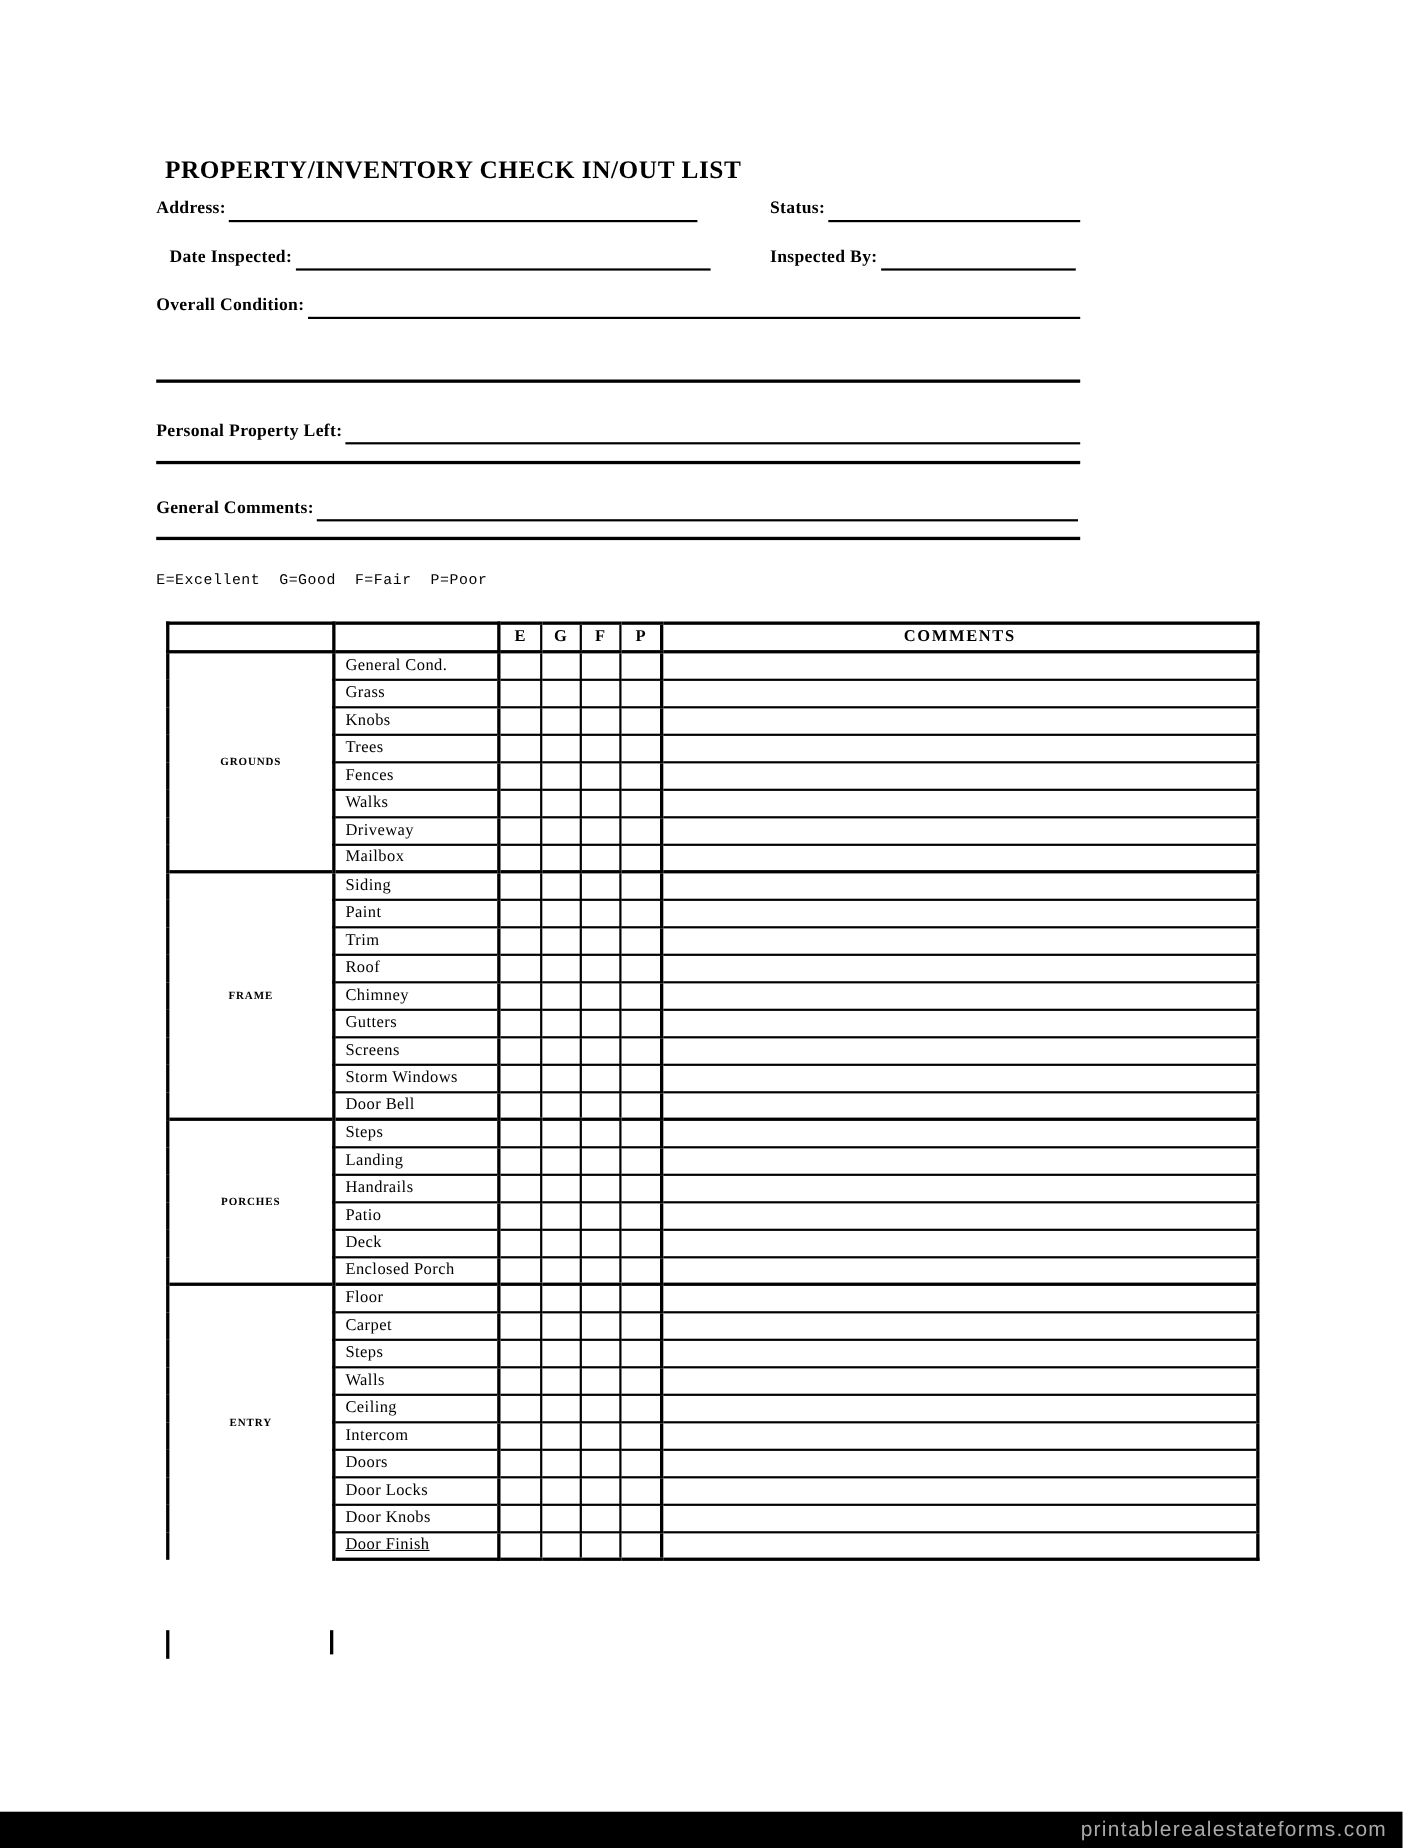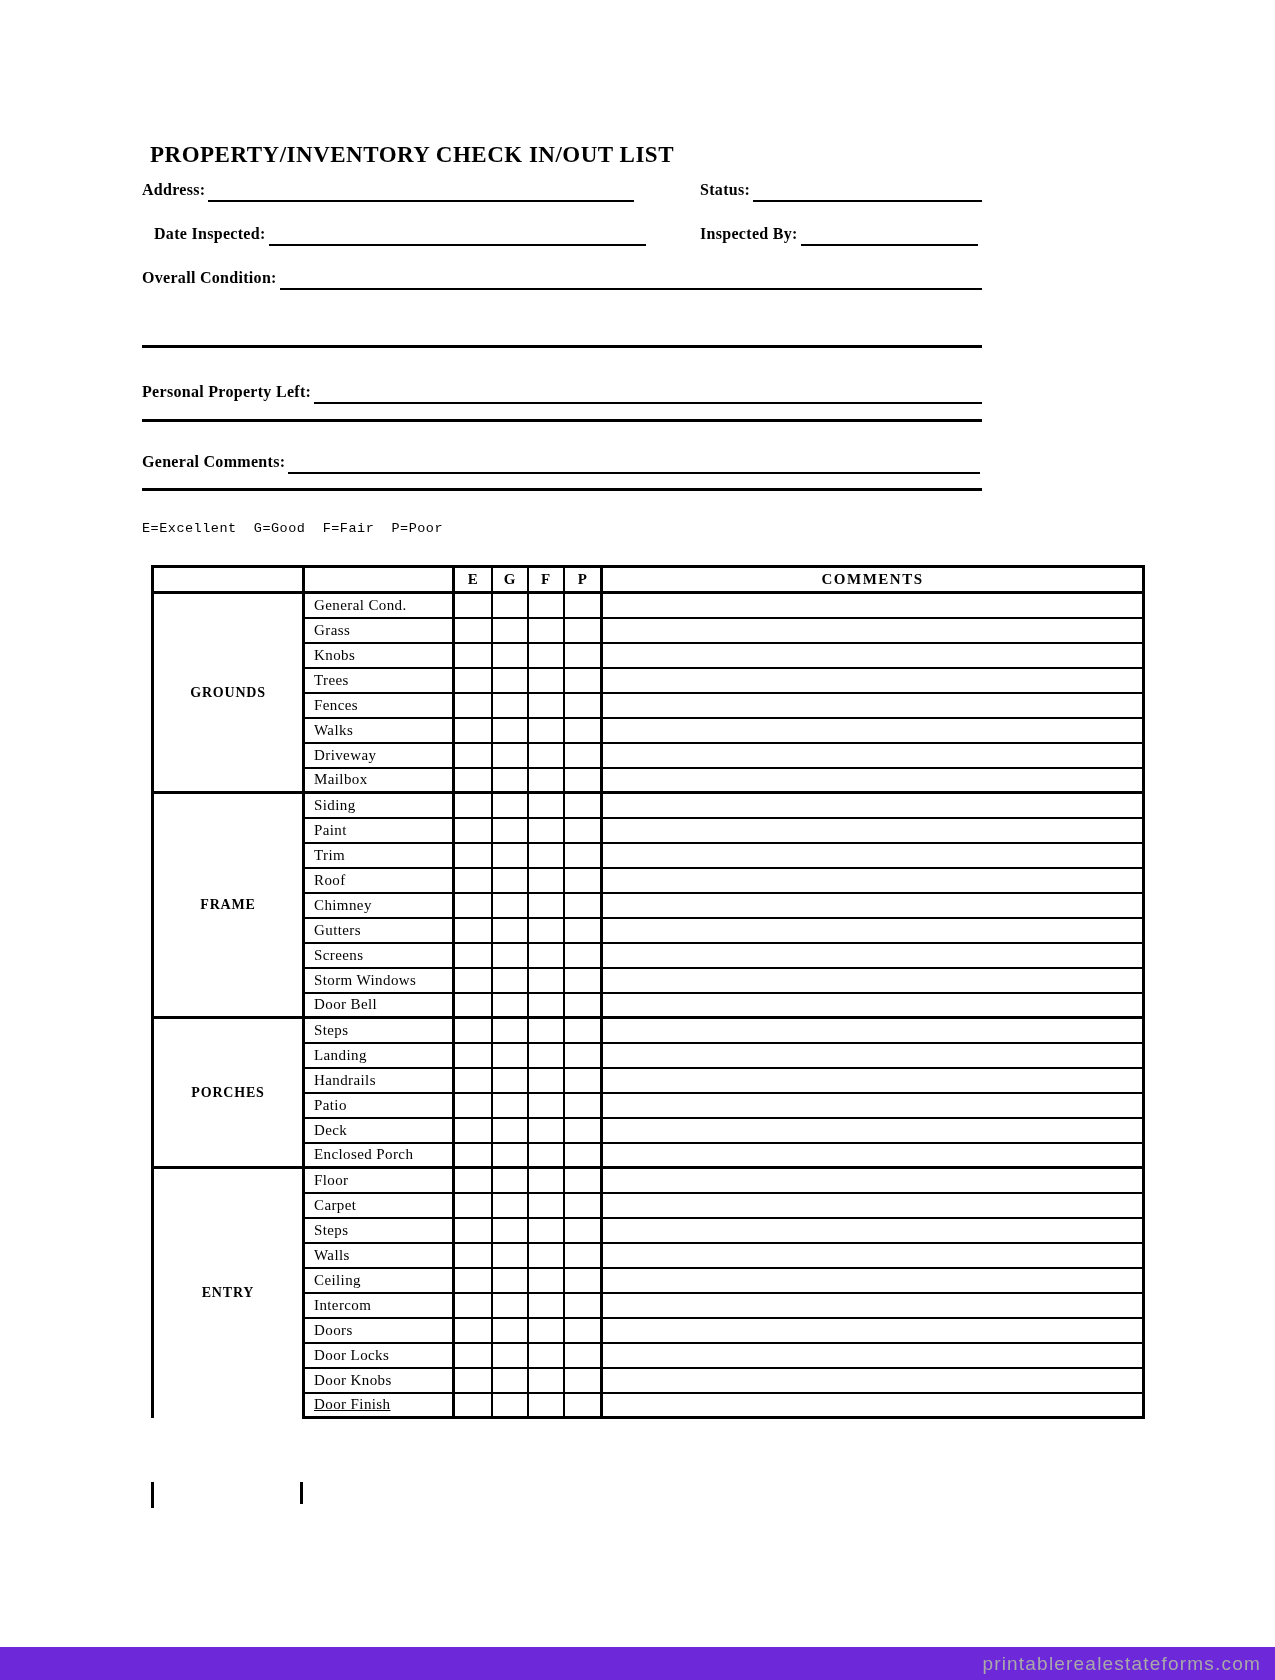--- a/index.html
+++ b/index.html
@@ -42,32 +42,32 @@
   .grid thead tr { height:26px; }
   .grid tbody tr { height:25px; }
   .grid thead th {
     border-top-width:3px; border-bottom-width:3px; font-weight:bold;
   }
   .grid thead th.h-group { border-left-width:3px; border-right-width:3px; }
   .grid thead th.h-item  { border-right-width:3px; }
   .grid thead th.h-comments { border-right-width:3px; border-left-width:3px; letter-spacing:1.5px; }
   .grid td.group-cell {
     border-left-width:3px; border-right-width:3px; border-bottom:none;
-    text-align:center; font-weight:bold; letter-spacing:0.8px; font-size:14px;
+    text-align:center; font-weight:bold; letter-spacing:0.8px; font-size:10px;
   }
   .grid td.item-cell {
     border-right-width:3px; padding-left:9px; letter-spacing:0.4px;
   }
   .grid td.comment-cell { border-left-width:3px; border-right-width:3px; }
   .grid tr.group-start td { border-top-width:3px; }
   .grid tr.last-row td { border-bottom-width:3px;text-decoration:underline; }
   .stub { position:absolute; width:3px; background:#000; }
   .footer-band {
     position:absolute; left:0; top:1647px; width:1275px; height:33px;
-    background:#6d28d9; display:flex; align-items:center; justify-content:flex-end;
+    background:#000000; display:flex; align-items:center; justify-content:flex-end;
   }
   .footer-text {
     font-family:"Liberation Sans", sans-serif; font-size:19px;
     color:#a9a9a9; letter-spacing:1.2px; padding-right:14px;
   }
 </style>
 </head>
 <body>
 
 <div class="title">PROPERTY/INVENTORY CHECK IN/OUT LIST</div>

